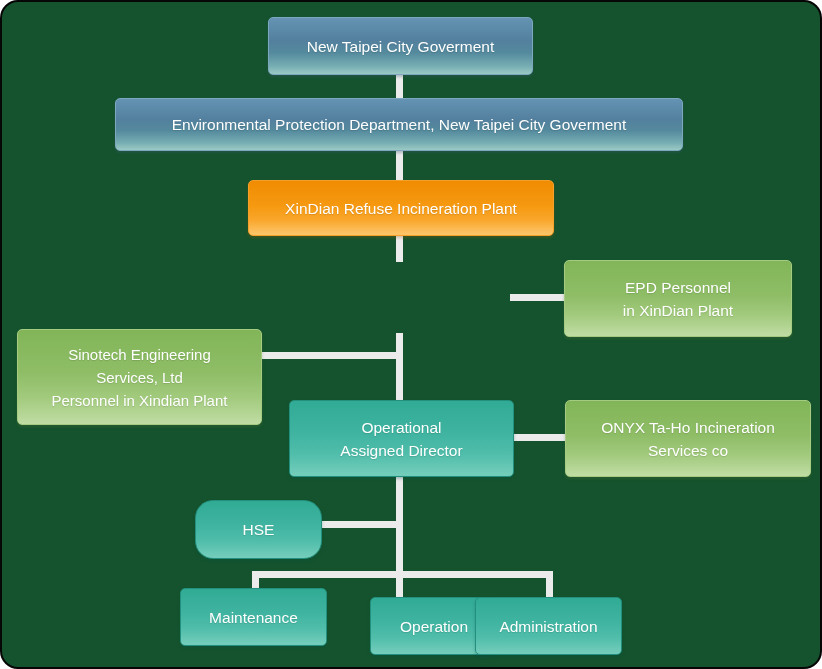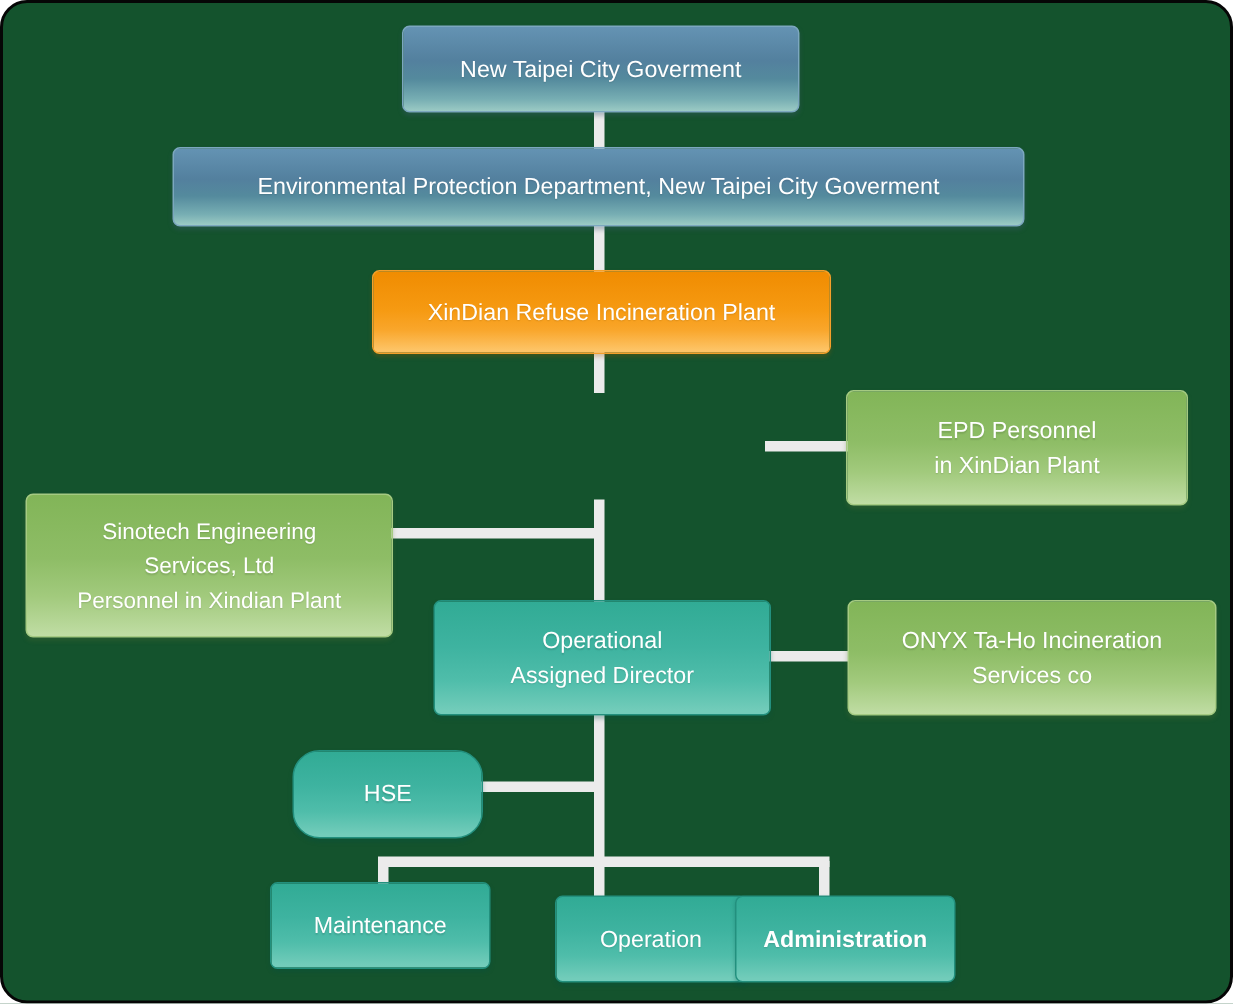--- a/index.html
+++ b/index.html
@@ -52,21 +52,21 @@
   #n-dept  {left:113px; top:96px;  width:566px; height:51px;}
   #n-plant {left:246px; top:178px; width:304px; height:54px;}
   #n-tech  {left:287px; top:258px; width:223px; height:75px;}
   #n-epdp  {left:562px; top:258px; width:226px; height:75px;}
   #n-sino  {left:15px;  top:327px; width:243px; height:94px; font-size:15px;}
   #n-ops   {left:287px; top:398px; width:223px; height:75px;}
   #n-onyx  {left:563px; top:398px; width:244px; height:75px;}
   #n-hse   {left:193px; top:498px; width:125px; height:57px;border-radius:18px;}
   #n-maint {left:178px; top:586px; width:145px; height:56px;text-align:right;}
   #n-oper  {left:332px; top:595px; width:126px; height:56px;margin-left:36px;}
-  #n-admin {left:488px; top:595px; width:145px; height:56px;font-weight:bold;}
+  #n-admin {left:473px; top:595px; width:145px; height:56px;}
 
   
   #c-v1     {left:394px; top:68px;  width:7px;  height:30px;}
   #c-v2     {left:394px; top:144px; width:7px;  height:36px;}
   #c-v3     {left:394px; top:229px; width:7px;  height:31px;}
   #c-v4     {left:394px; top:331px; width:7px;  height:69px;}
   #c-v5     {left:394px; top:471px; width:7px;  height:126px;}
   #c-h-sino {left:256px; top:350px; width:140px; height:7px;}
   #c-h-epd  {left:508px; top:292px; width:56px;  height:7px;}
   #c-h-onyx {left:508px; top:432px; width:56px;  height:7px;}

